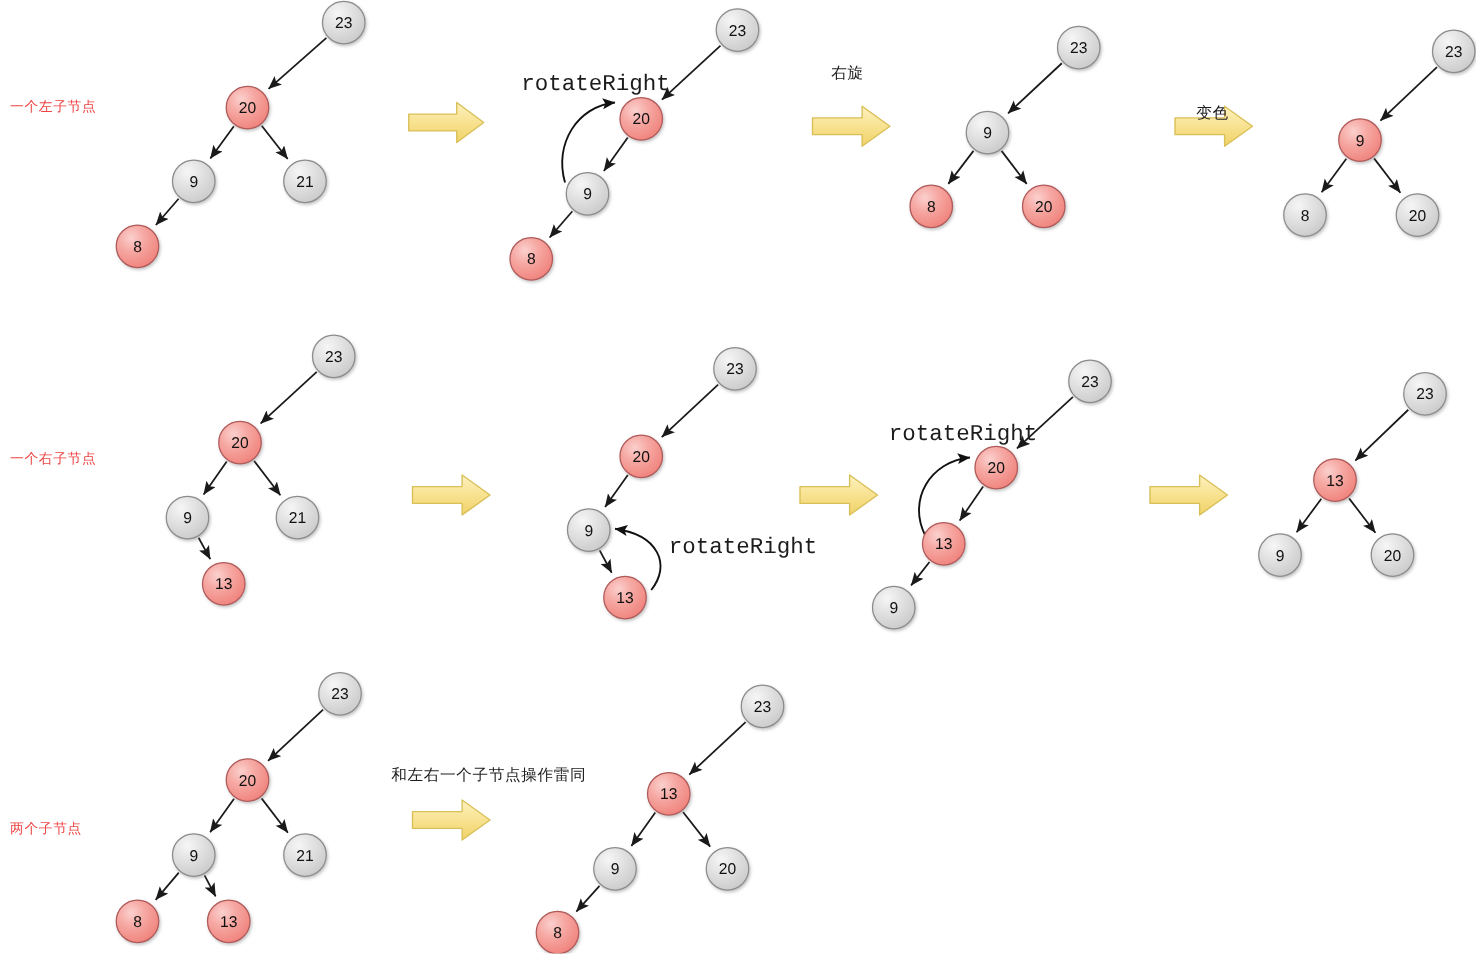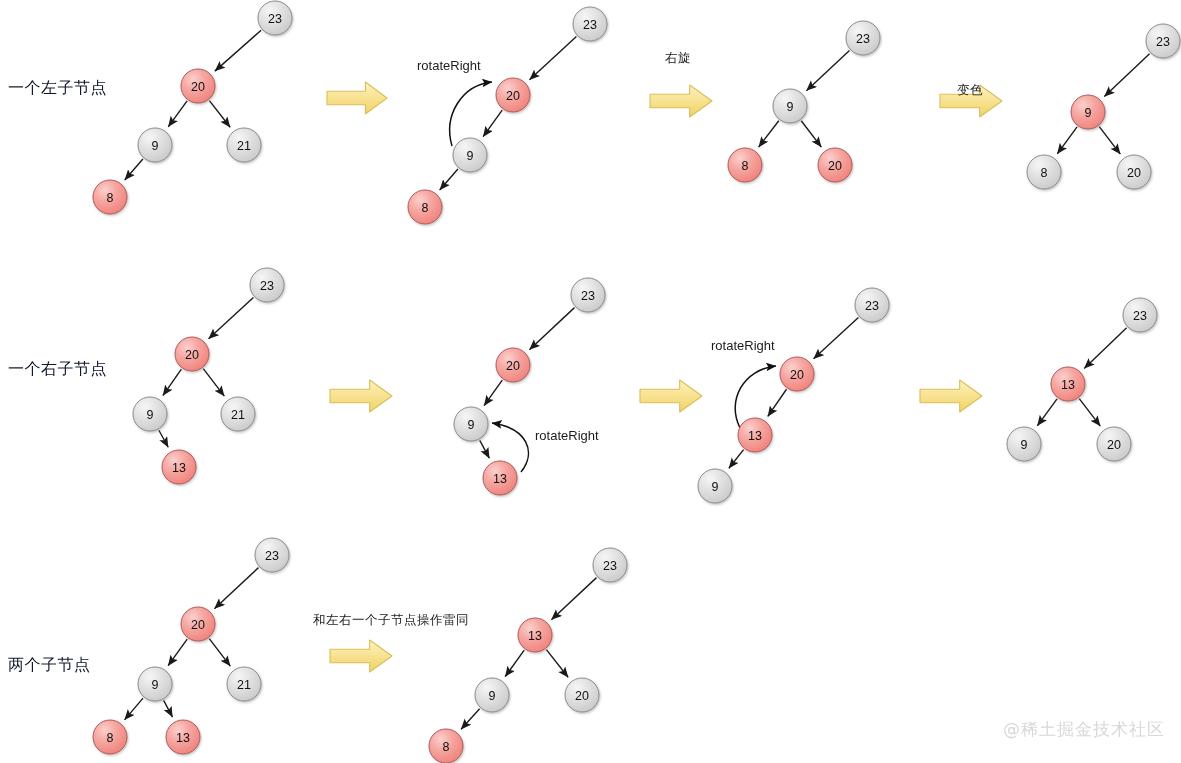--- a/index.html
+++ b/index.html
@@ -19,32 +19,32 @@
   }
   svg.layer {
     position: absolute;
     left: 0;
     top: 0;
     width: 1181px;
     height: 763px;
   }
   .row-label {
     position: absolute;
-    font-size: 16px;
-    color: #0f172a;
+    font-size: 11px;
+    color: #ef4444;
     white-space: nowrap;
     letter-spacing: 0.5px;
     font-family: "DejaVu Sans", "Liberation Sans", sans-serif;
   }
   .step-label {
     position: absolute;
-    font-size: 13px;
+    font-size: 18px;
     color: #1c1c1c;
     white-space: nowrap;
-    font-family: Liberation Sans, sans-serif;
+    font-family: Liberation Mono, monospace;
   }
   .step-label.cjk {
     font-size: 12.5px;
     letter-spacing: 0.5px;
     font-family: Liberation Serif, serif;
   }
   .watermark {
     position: absolute;
     right: 16px;
     bottom: 22px;
@@ -336,14 +336,13 @@
       <div class="step-label" style="left: 417px; top: 58px;">rotateRight</div>
       <div class="step-label cjk" style="left: 665px; top: 50px;">右旋</div>
       <div class="step-label cjk" style="left: 957px; top: 50px; margin-top: 32px;">变色</div>
       <div class="row-label" style="left: 8px; top: 359px;">一个右子节点</div>
       <div class="step-label" style="left: 535px; top: 428px;">rotateRight</div>
       <div class="step-label" style="left: 711px; top: 338px;">rotateRight</div>
       <div class="row-label" style="left: 8px; top: 655px;">两个子节点</div>
       <div class="step-label cjk" style="left: 313px; top: 612px;">和左右一个子节点操作雷同</div>
     </div>
 
-  <div class="watermark">@稀土掘金技术社区</div>
 </div>
 
 </body></html>

